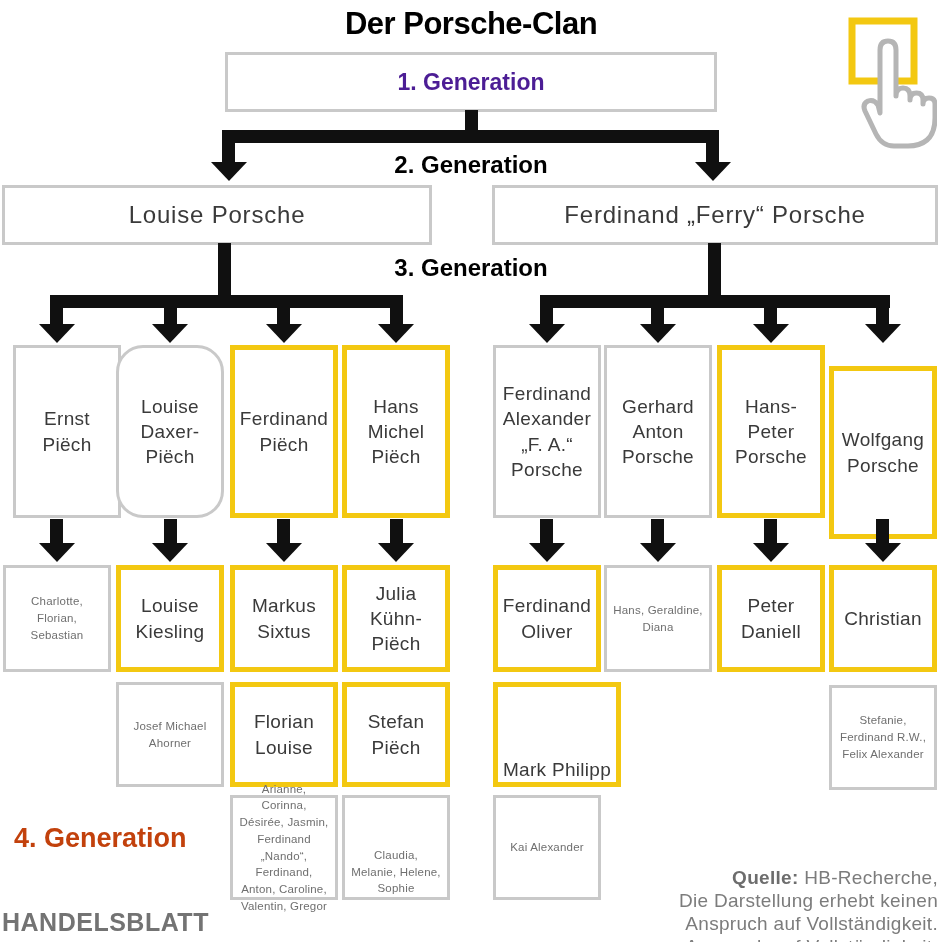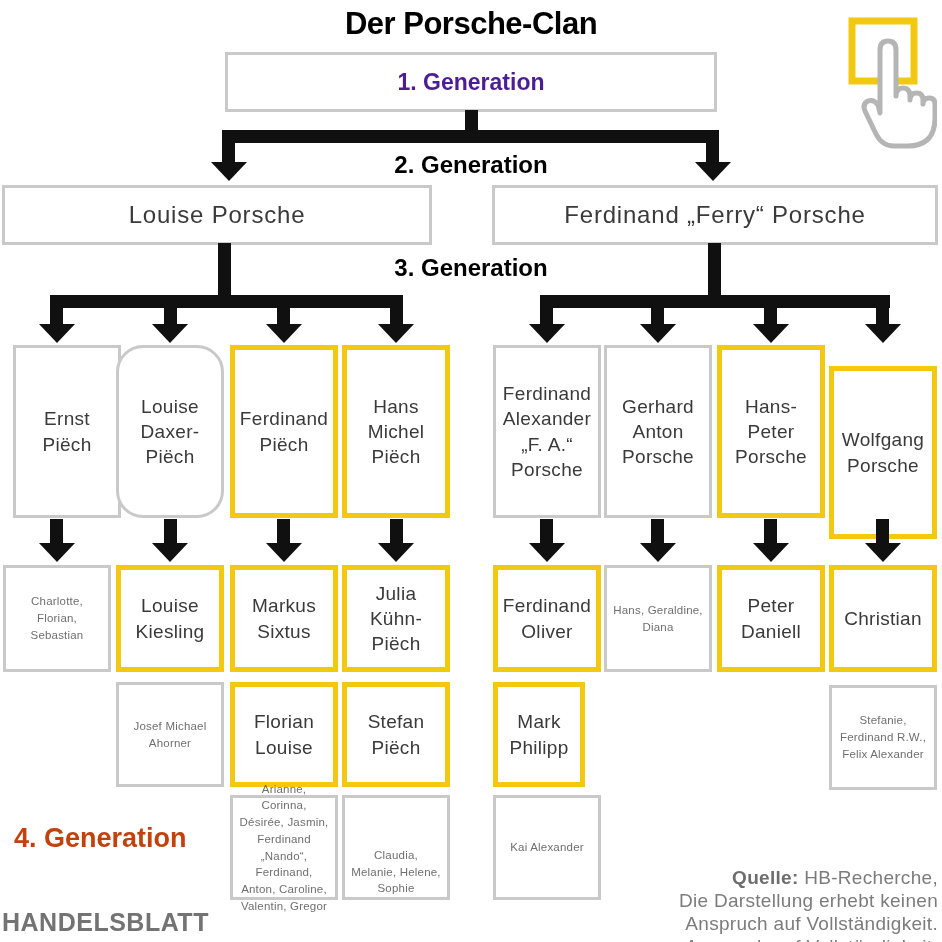--- a/index.html
+++ b/index.html
@@ -176,21 +176,21 @@
 
   <div class="abs box yellow" style="left:829px;top:565px;width:108px;height:107px;">
     <span class="name">Christian</span>
   </div>
   <div class="abs box yellow" style="left:230px;top:682px;width:108px;height:105px;">
     <span class="name">Florian Louise</span>
   </div>
   <div class="abs box yellow" style="left:342px;top:682px;width:108px;height:105px;">
     <span class="name">Stefan Piëch</span>
   </div>
-  <div class="abs box yellow" style="left:493px;top:682px;width:92px;height:105px;">
+  <div class="abs box yellow" style="left:493px;top:682px;width:128px;height:105px;align-items:flex-end;">
     <span class="name">Mark Philipp</span>
   </div>
   <div class="abs box" style="left:829px;top:685px;width:108px;height:105px;">
     <span class="small-names">Stefanie, Ferdinand R.W., Felix Alexander</span>
   </div>
 
   <div class="abs box" style="left:230px;top:795px;width:108px;height:105px;">
     <span class="small-names">Arianne, Corinna, Désirée, Jasmin, Ferdinand „Nando“, Ferdinand, Anton, Caroline, Valentin, Gregor</span>
   </div>
   <div class="abs box" style="left:342px;top:795px;width:108px;height:105px;align-items:flex-end;">

